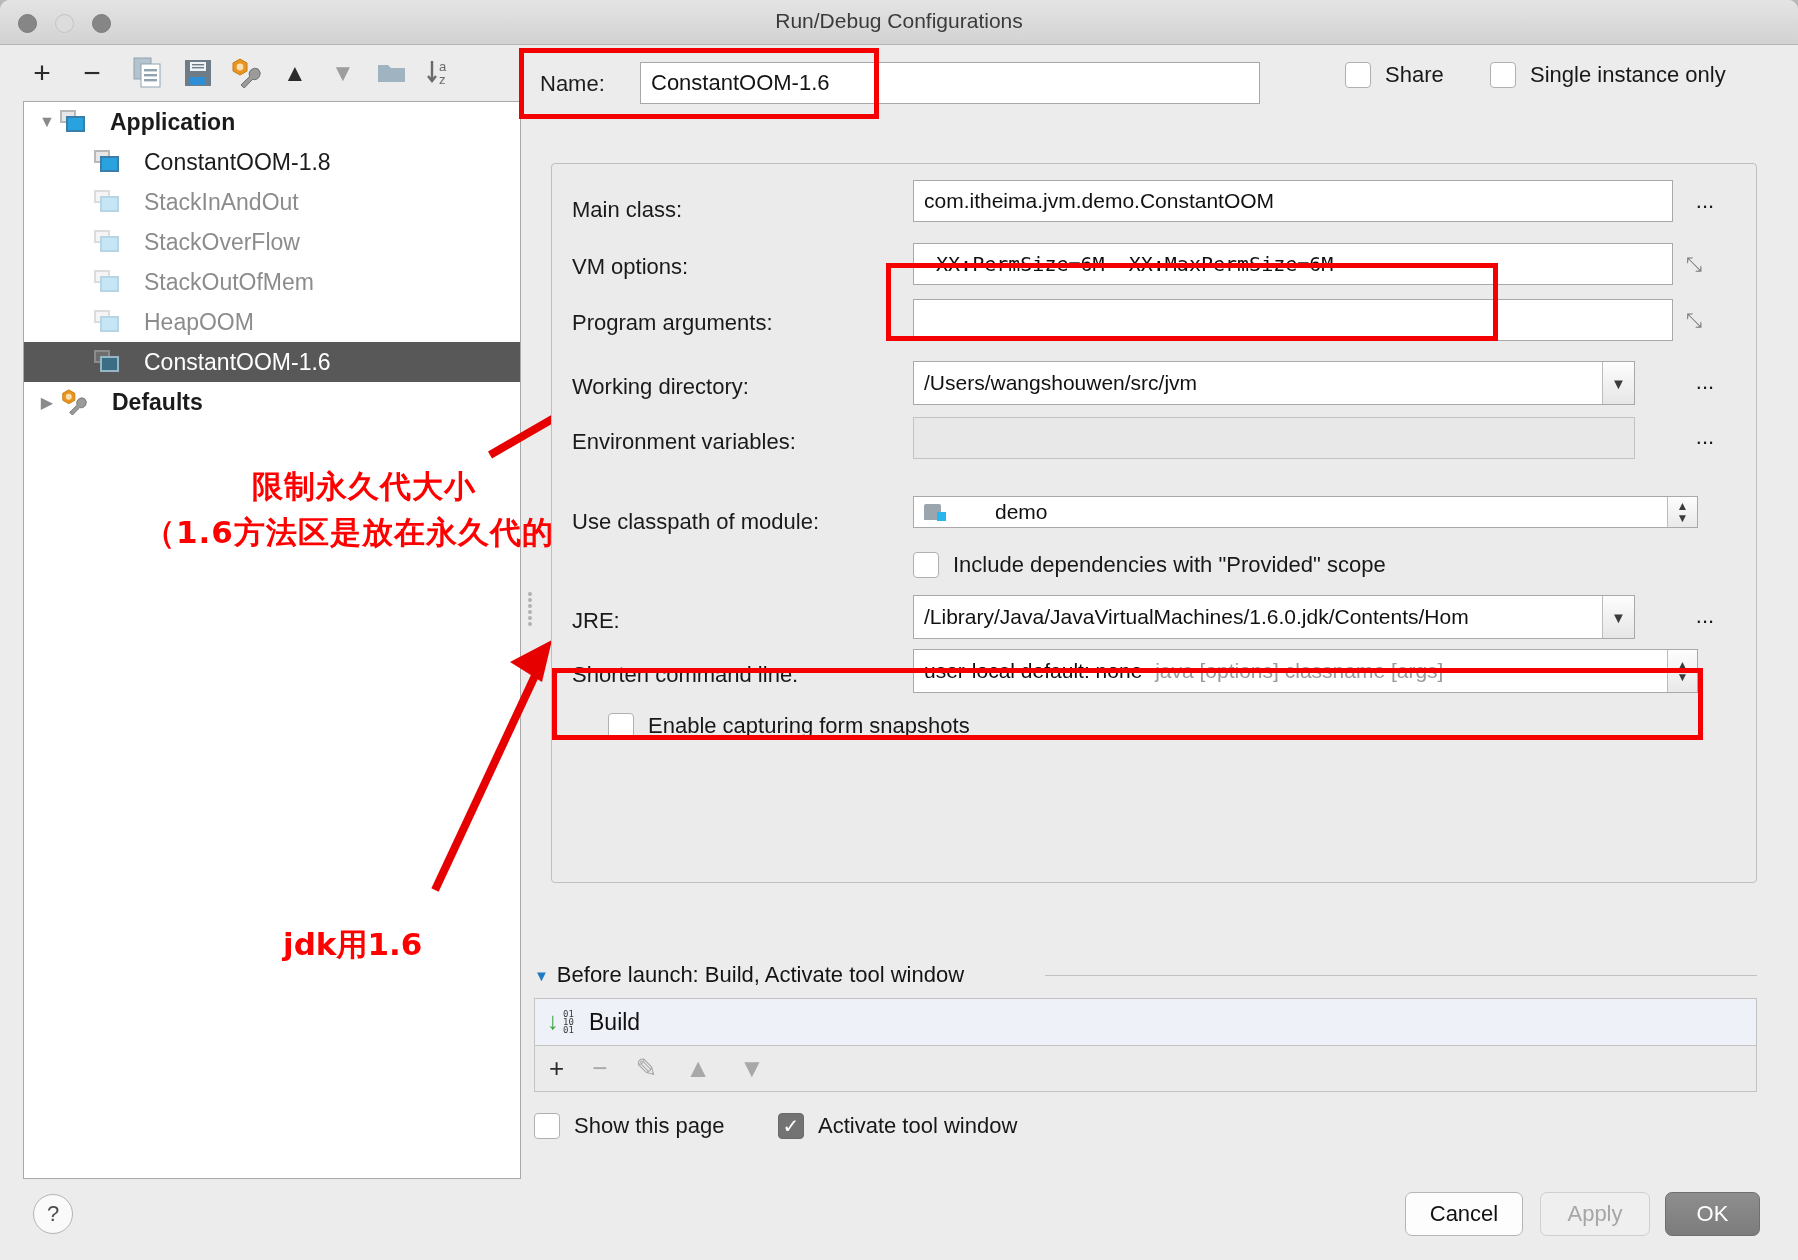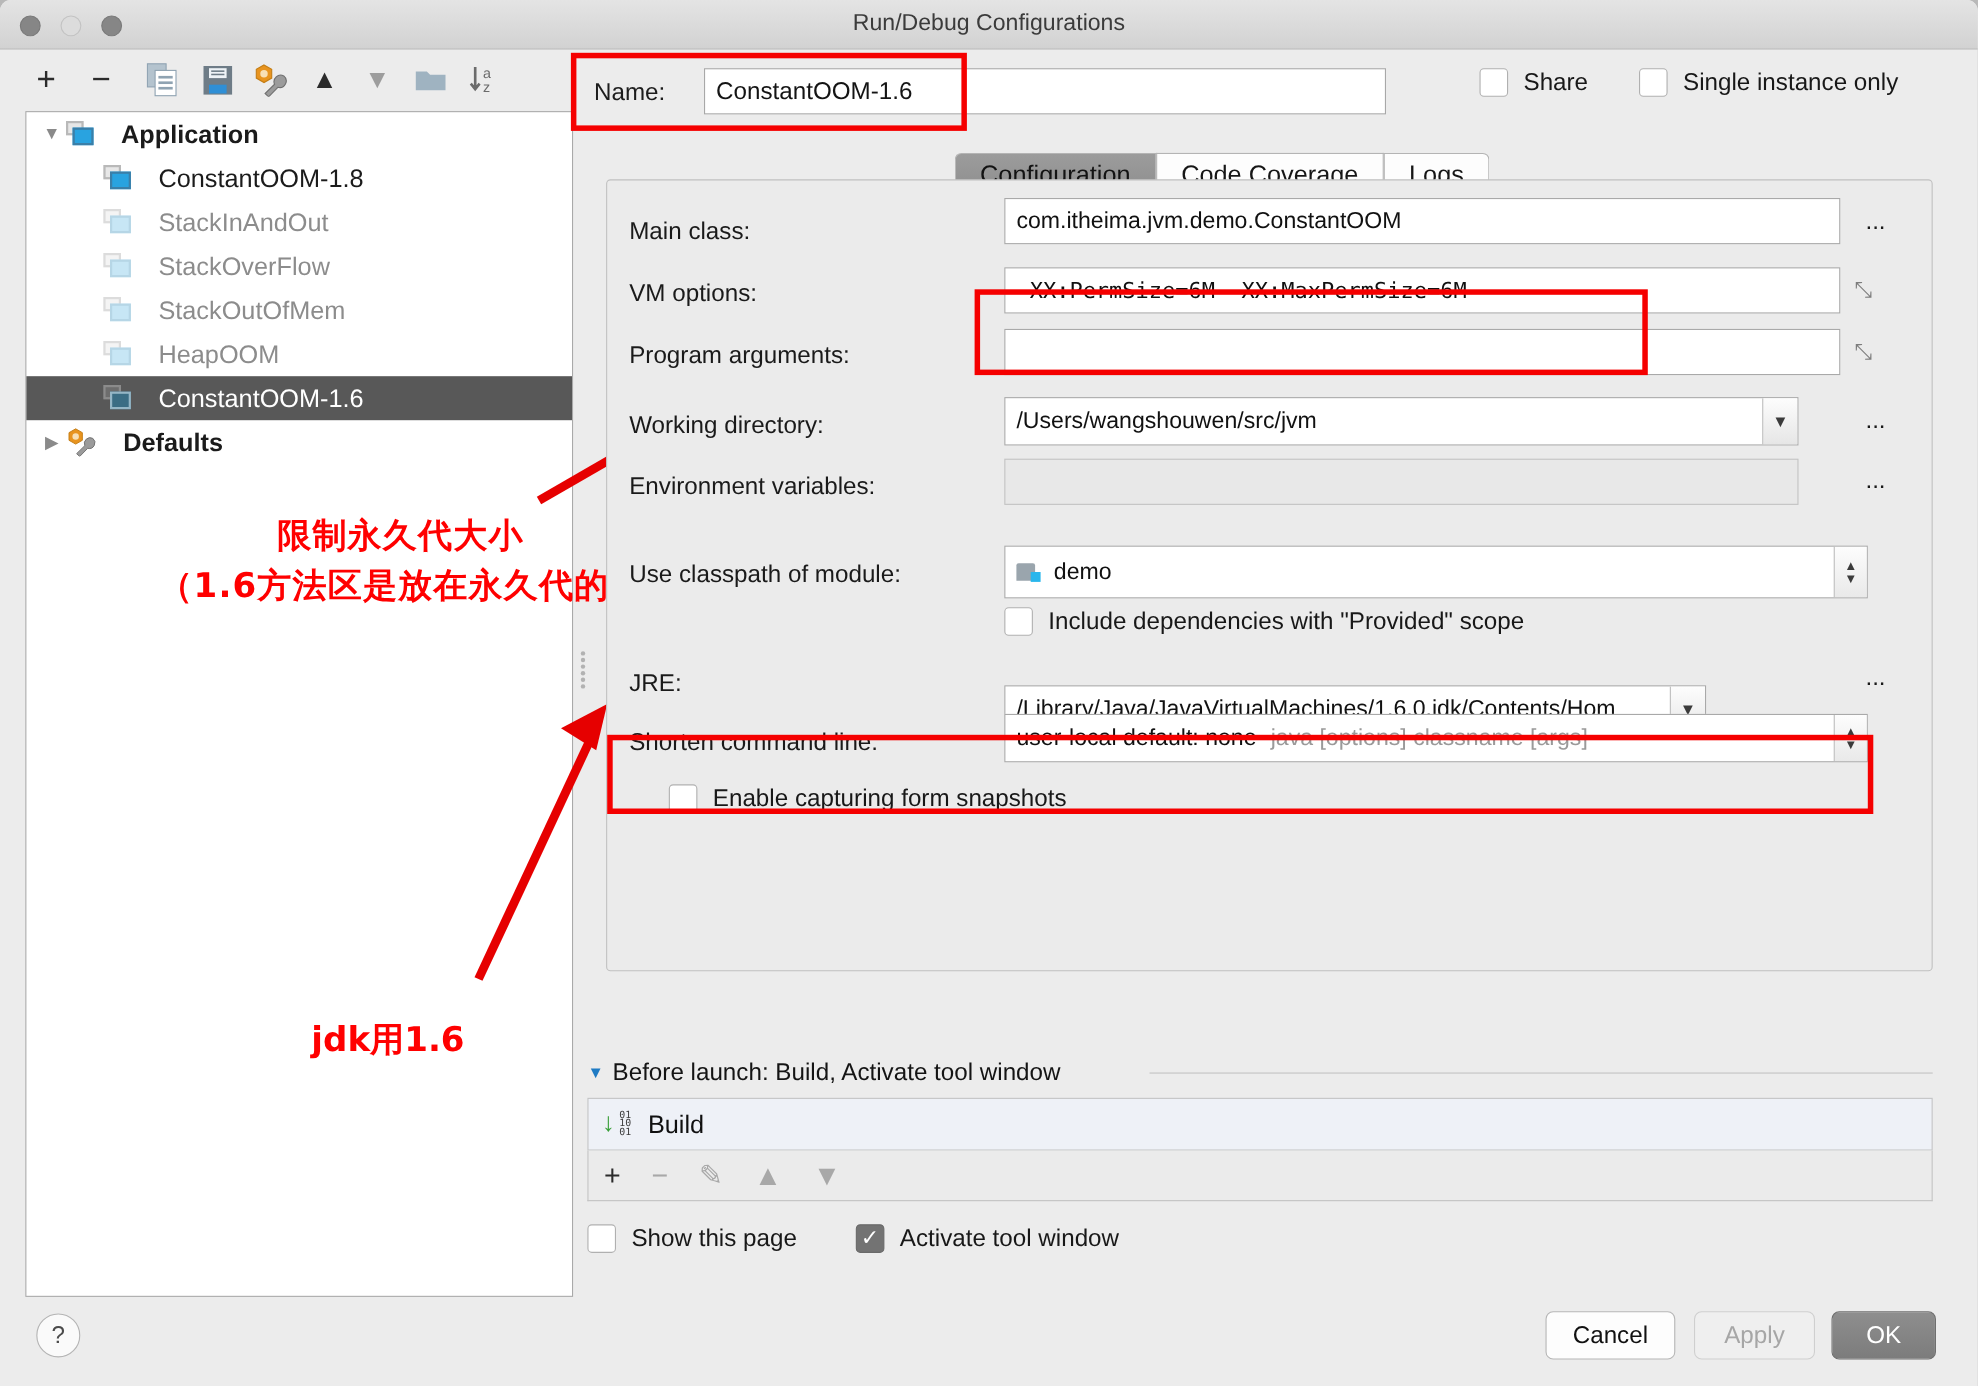--- a/index.html
+++ b/index.html
@@ -474,25 +474,20 @@
 
   <div class="cb-row" id="share-row">
     <span class="checkbox"></span>
     <span class="cb-label">Share</span>
   </div>
   <div class="cb-row" id="single-row">
     <span class="checkbox"></span>
     <span class="cb-label">Single instance only</span>
   </div>
 
-  <div id="tabs">
-    <div class="tab active">Configuration</div>
-    <div class="tab">Code Coverage</div>
-    <div class="tab">Logs</div>
-  </div>
 
   <div id="config-panel">
 
     <span class="row-label" style="left:20px; top:33px;">Main class:</span>
     <div class="field" style="left:361px; top:16px; width:760px; height:42px;">com.itheima.jvm.demo.ConstantOOM</div>
     <div class="dots-btn" style="left:1133px; top:17px;">...</div>
 
     <span class="row-label" style="left:20px; top:90px;">VM options:</span>
     <div class="field mono" style="left:361px; top:79px; width:760px; height:42px;">-XX:PermSize=6M -XX:MaxPermSize=6M</div>
     <span class="expand-ico" style="left:1134px; top:89px;">⤡</span>
@@ -506,39 +501,39 @@
       <span>/Users/wangshouwen/src/jvm</span>
       <span class="combo-arrow">▼</span>
     </div>
     <div class="dots-btn" style="left:1133px; top:198px;">...</div>
 
     <span class="row-label" style="left:20px; top:265px;">Environment variables:</span>
     <div class="field readonly" style="left:361px; top:253px; width:722px; height:42px;"></div>
     <div class="dots-btn" style="left:1133px; top:253px;">...</div>
 
     <span class="row-label" style="left:20px; top:345px;">Use classpath of module:</span>
-    <div class="field" style="left:361px; top:332px; width:785px; height:48px;">
+    <div class="field" style="left:361px; top:332px; width:785px; height:32px;gap:37px;">
       <span class="mod-icon">
           <i class="m1"></i>
           <i class="m2"></i>
         </span>
       <span>demo</span>
       <span class="stepper">
           <span>▲</span>
           <span>▼</span>
         </span>
     </div>
 
     <div class="cb-row" style="left:361px; top:388px;">
       <span class="checkbox"></span>
       <span class="cb-label">Include dependencies with "Provided" scope</span>
     </div>
 
     <span class="row-label" style="left:20px; top:444px;">JRE:</span>
-    <div class="field" style="left:361px; top:431px; width:638px; height:44px;margin-top:28px;">
+    <div class="field" style="left:361px; top:431px; width:722px; height:44px;">
       <span>/Library/Java/JavaVirtualMachines/1.6.0.jdk/Contents/Hom</span>
       <span class="combo-arrow">▼</span>
     </div>
     <div class="dots-btn" style="left:1133px; top:432px;">...</div>
 
     <span class="row-label" style="left:20px; top:498px;">Shorten command line:</span>
     <div class="field" style="left:361px; top:485px; width:785px; height:44px;">
       <span>user-local default: none</span>
       <span class="gray-sub"> - java [options] classname [args]</span>
       <span class="stepper">

